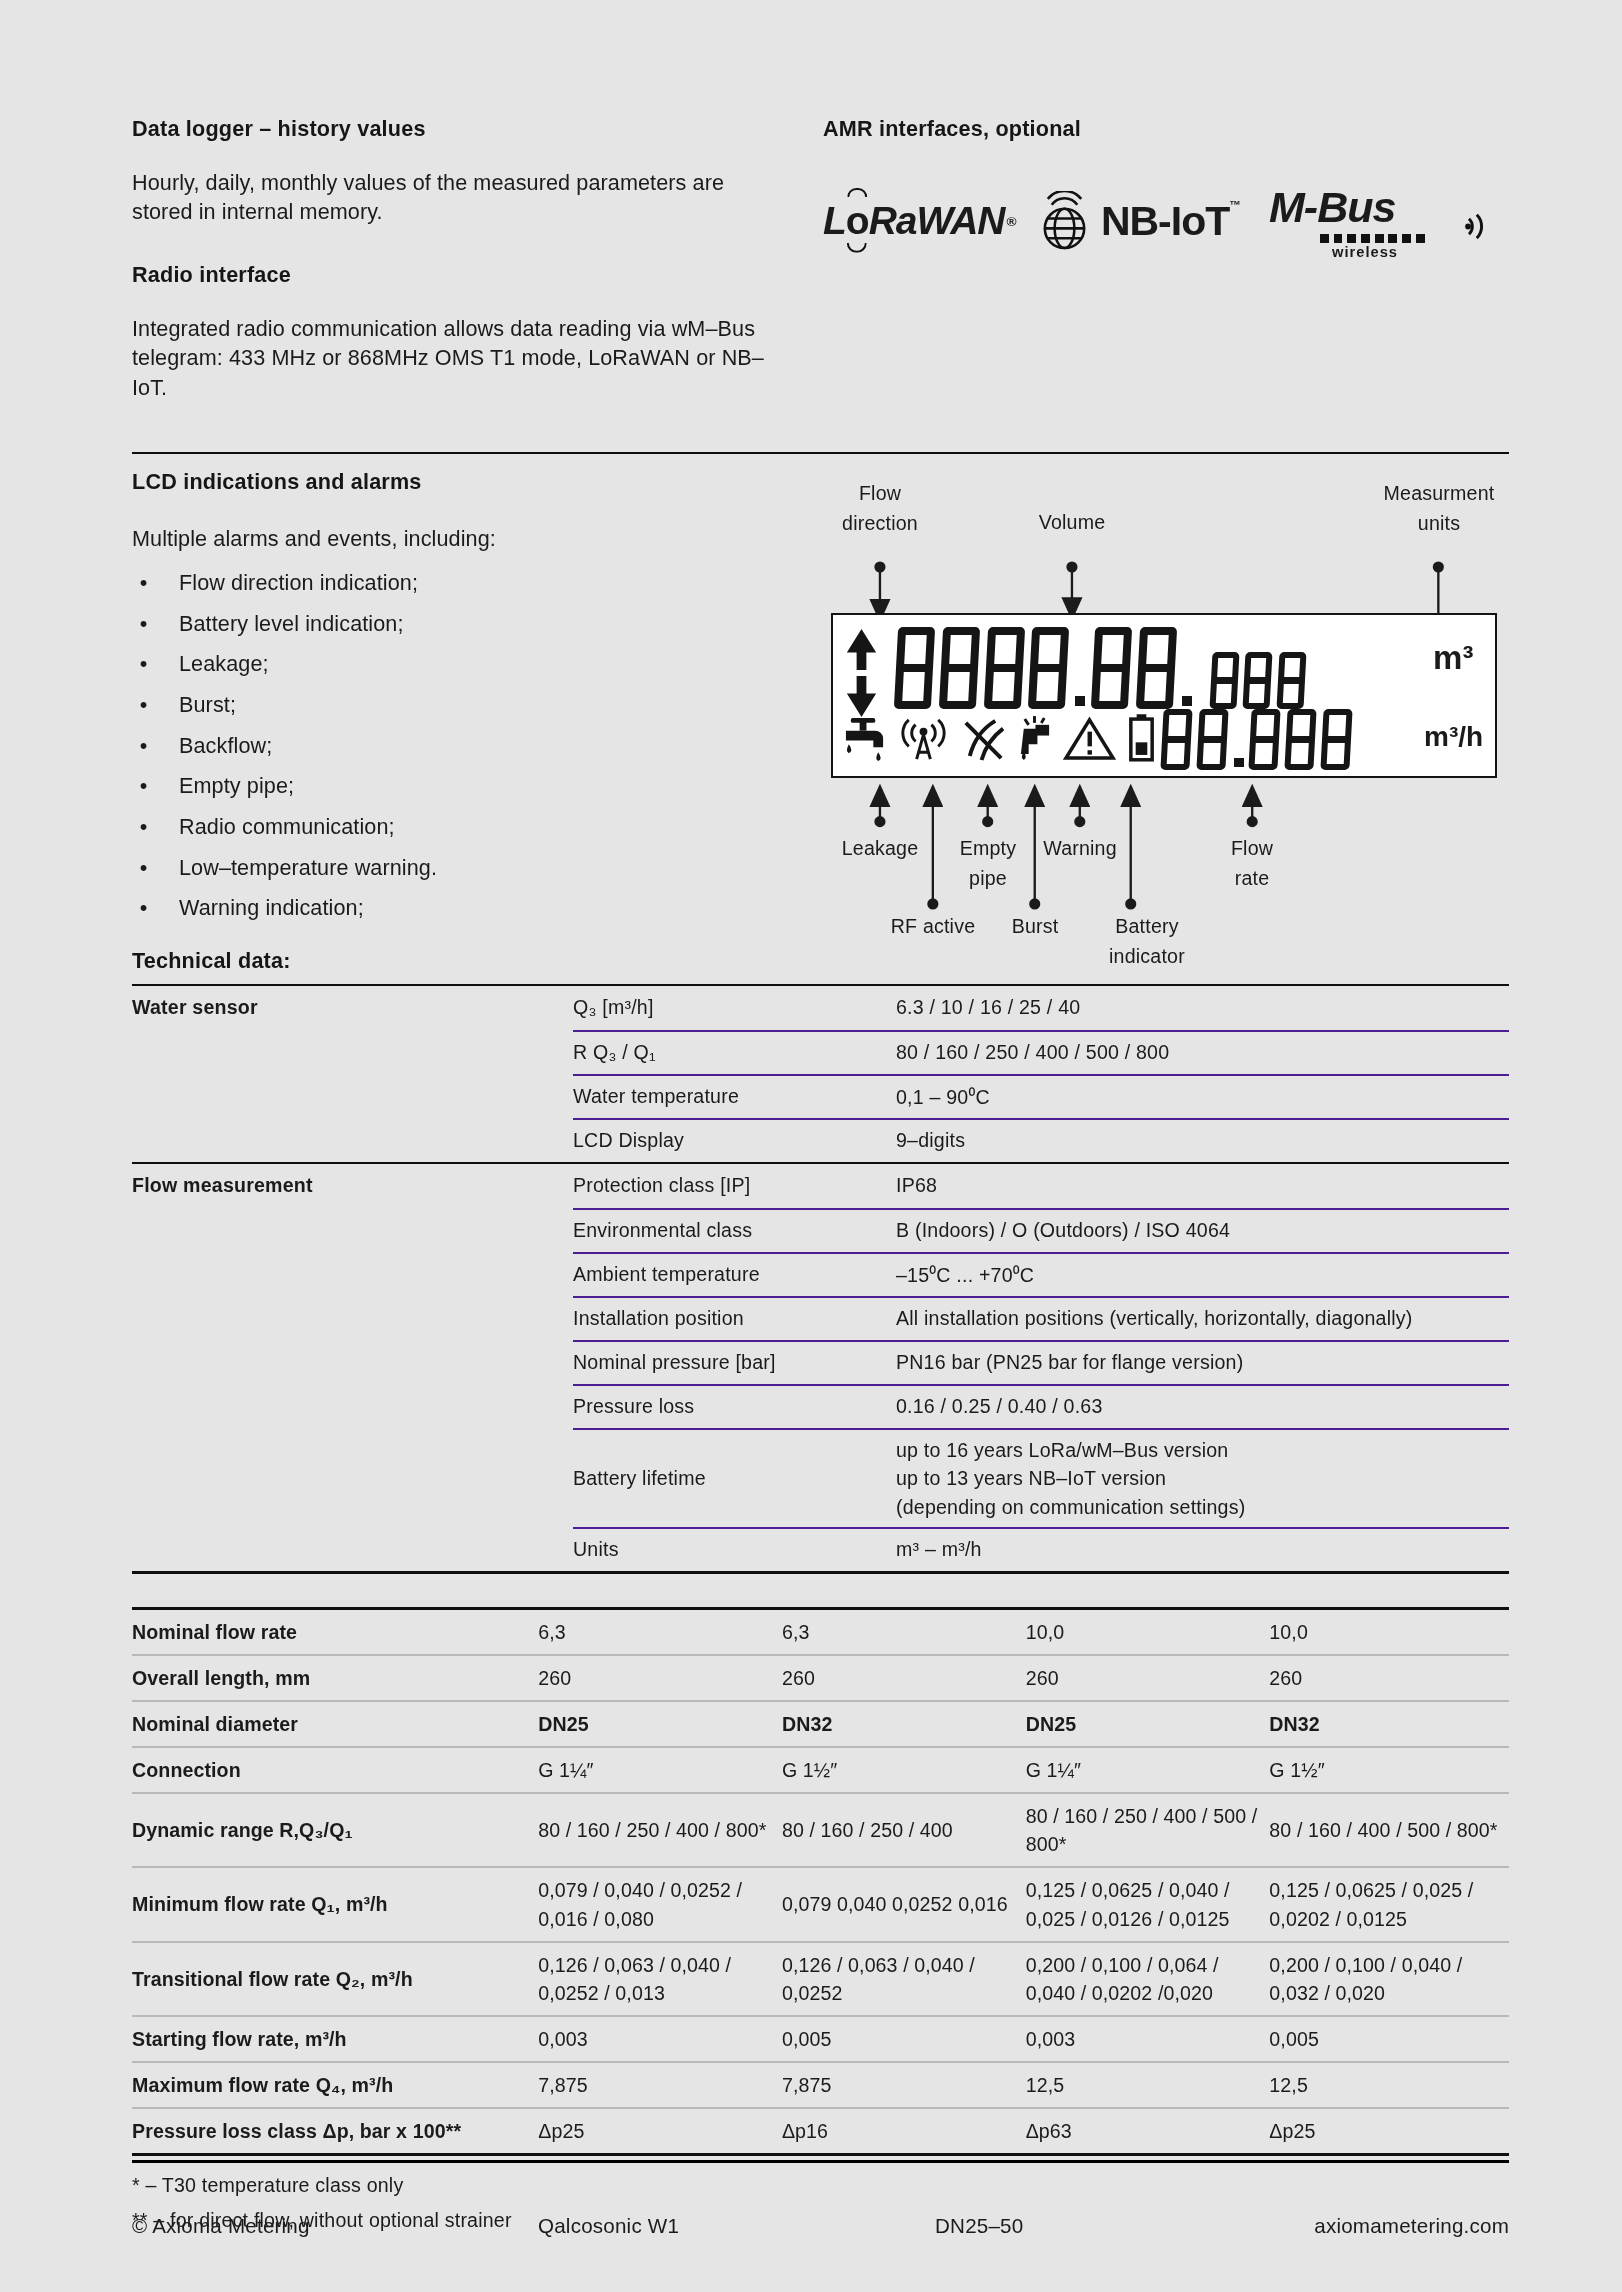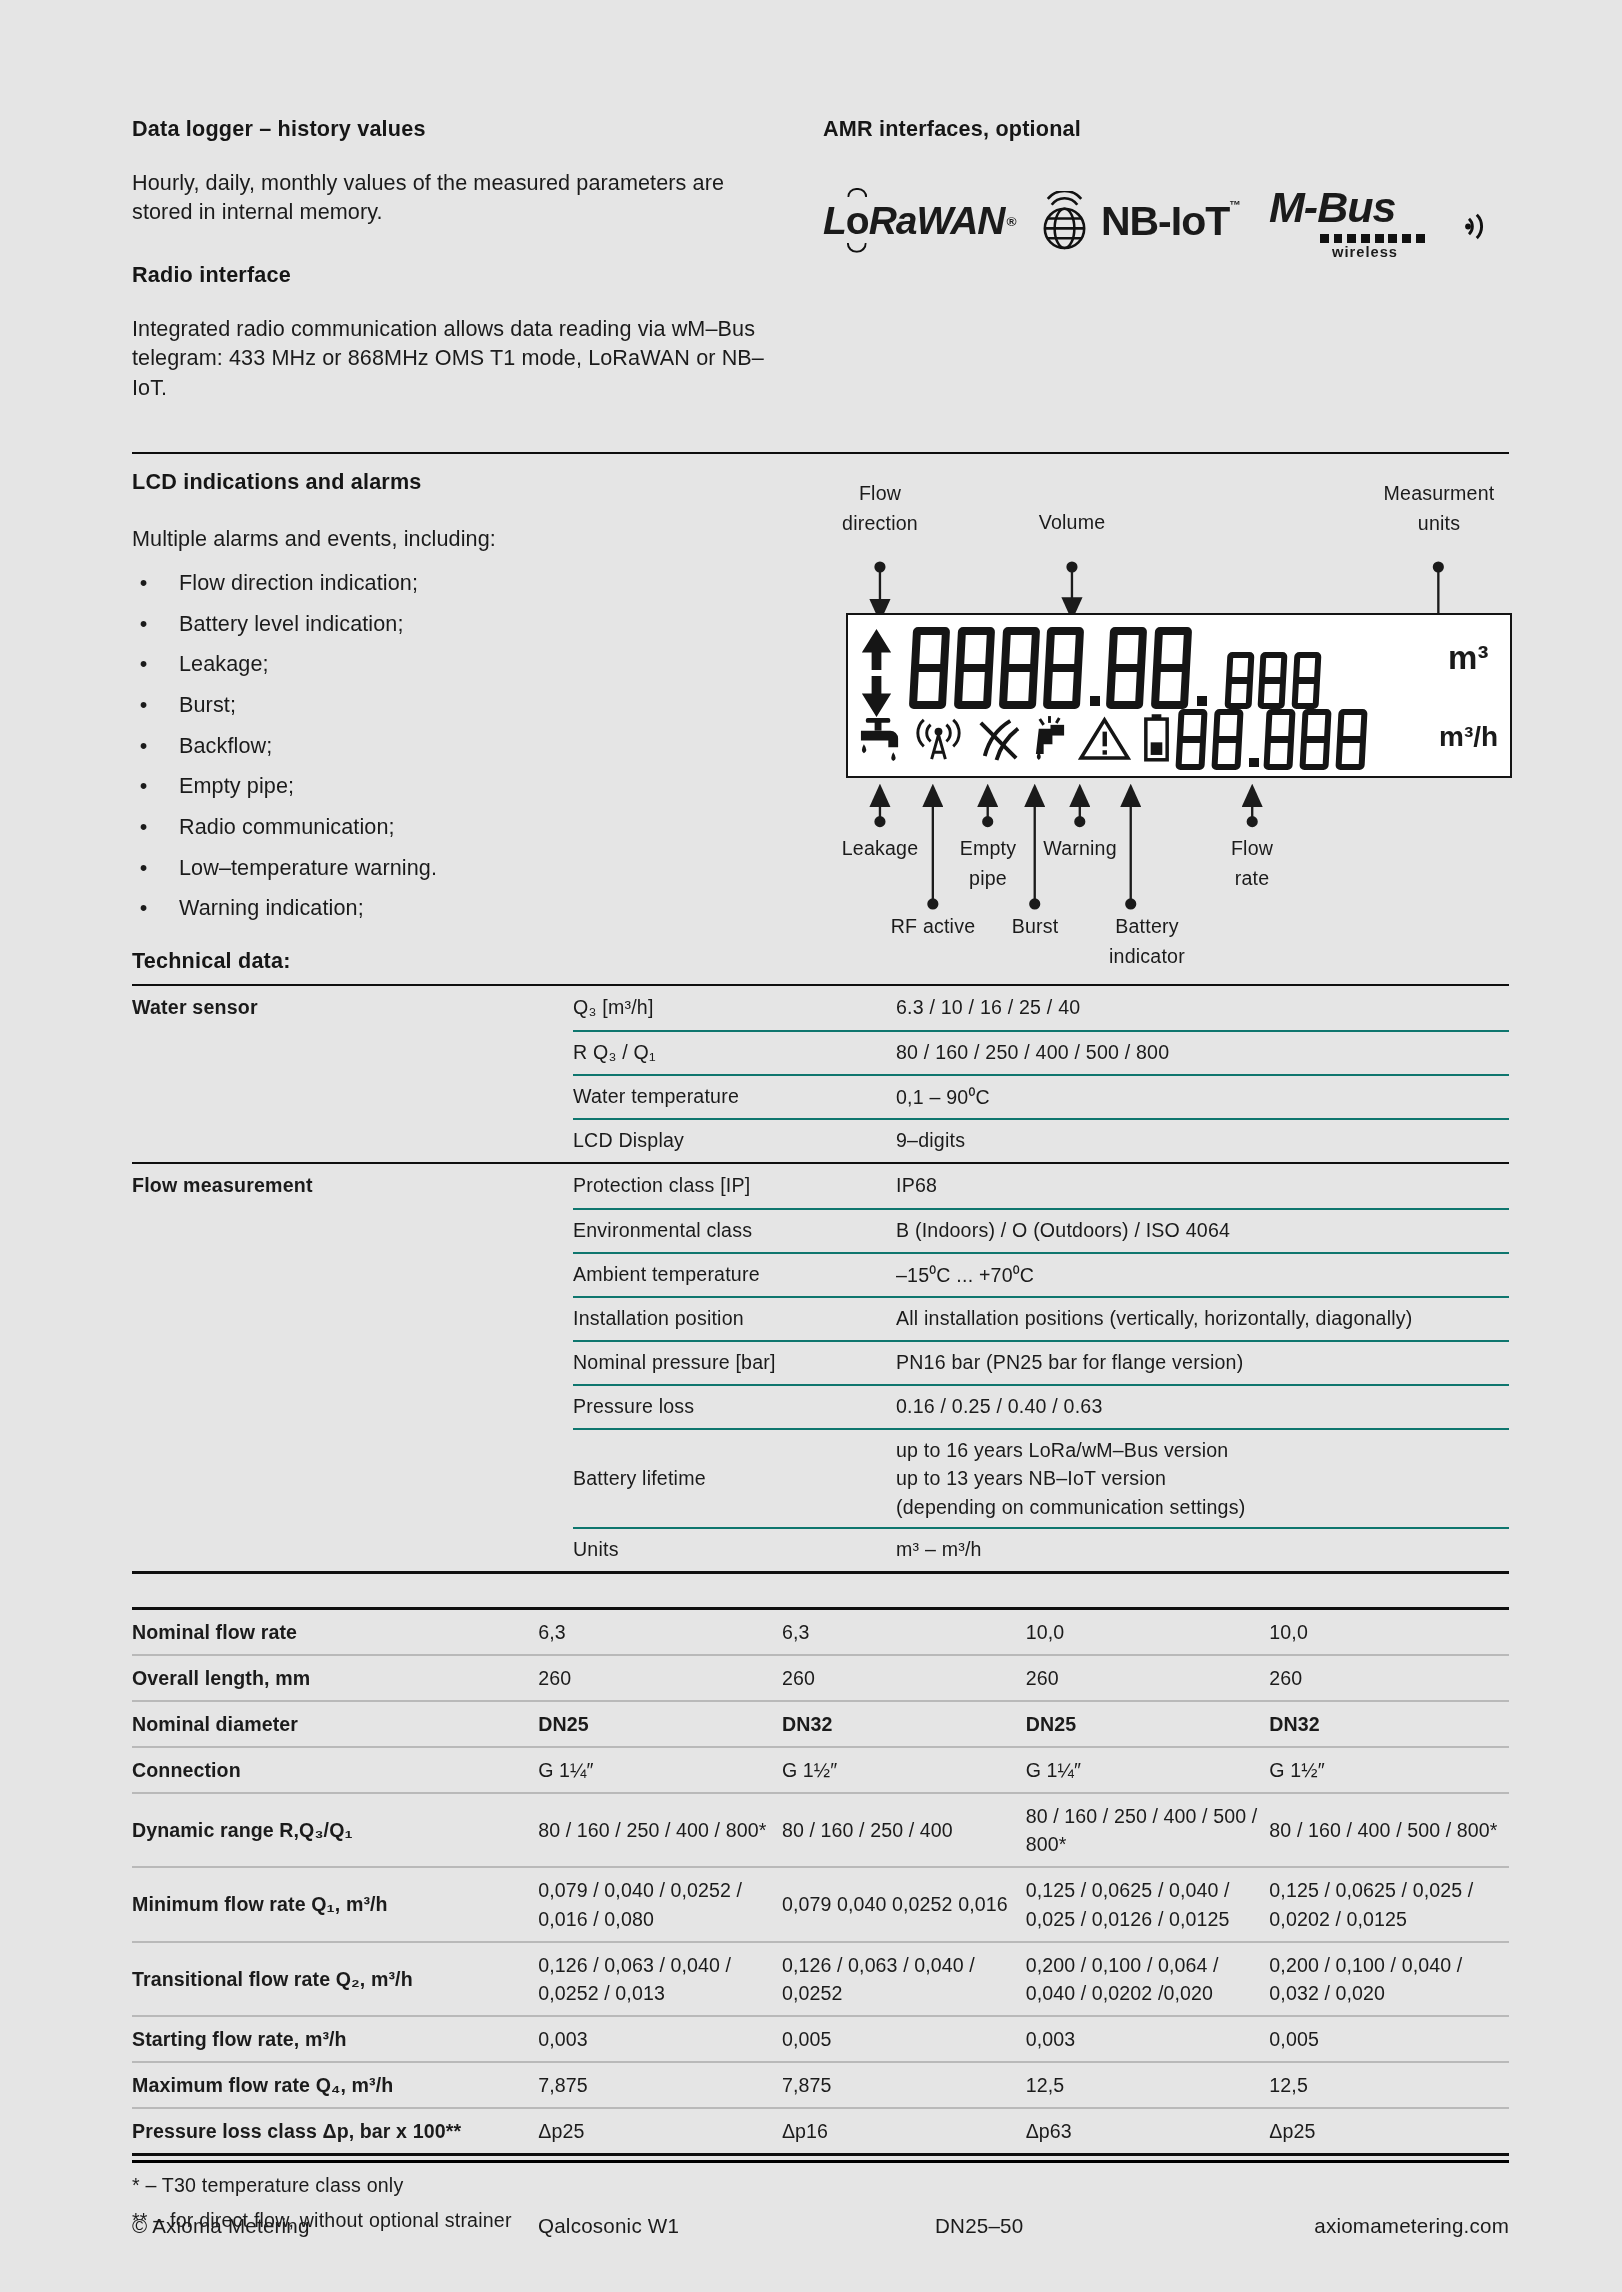--- a/index.html
+++ b/index.html
@@ -50,21 +50,21 @@
   .lcd-left h3 { margin-bottom:29px; }
   .lcd-left p { margin-bottom:15.7px; }
   ul.alarms { list-style:none; }
   ul.alarms li { font-size:21.6px; letter-spacing:0.1px; margin-bottom:14.7px; padding-left:47px; position:relative; }
   ul.alarms li::before { content:"•"; position:absolute; left:7.8px; top:0; }
 
   .diagram { position:relative; width:686px; height:469px; overflow:visible; }
   .diagram svg.overlay { position:absolute; left:0; top:0; overflow:visible; }
   .dg-label { position:absolute; transform:translateX(-50%); text-align:center;
               font-size:19.6px; line-height:1.5; white-space:pre-line; letter-spacing:0.2px; }
-  .lcd-box { position:absolute; left:23px; top:144px; width:666px; height:165px;
+  .lcd-box { position:absolute; left:8px; top:144px; width:666px; height:165px;
              border:2.9px solid #141414; background:#fff; }
   .fd-icon { position:absolute; left:7.8px; top:11.8px; }
   .digrow { position:absolute; display:flex; }
   .digrow.big { left:63px; top:11.8px; gap:7.8px; }
   .digrow.small { left:378px; top:37px; gap:5.9px; }
   .digrow.bottom { left:329px; top:94px; gap:6.9px; }
   .dig { position:relative; border:8.8px solid #151515; border-radius:4.9px; transform:skewX(-3deg); }
   .dig::after { content:""; position:absolute; left:-2.9px; right:-2.9px; top:50%; height:8.8px;
                 margin-top:-4.4px; background:#151515; }
   .dig-lg { width:37px; height:82px; }
@@ -78,21 +78,21 @@
   .iconrow { position:absolute; left:9.8px; top:96px; display:flex; align-items:flex-end; gap:8.8px; }
 
   
   .tech-title { margin-top:9.8px; margin-bottom:9.8px; }
   .t1 { border-top:2.9px solid #0f0f0f; border-bottom:3.9px solid #0f0f0f; }
   .t1-group + .t1-group { border-top:2.9px solid #0f0f0f; }
   .t1-row { display:grid; grid-template-columns:441px 323px 1fr; }
   .t1-cell { font-size:19.6px; letter-spacing:0.2px; display:flex; align-items:center;
              min-height:44px; padding:5.9px 7.8px 5.9px 0; }
   .t1-label { font-weight:700; }
-  .t1-row.sep .t1-attr, .t1-row.sep .t1-val { border-top:2px solid #0f766e; }
+  .t1-row.sep .t1-attr, .t1-row.sep .t1-val { border-top:2px solid #4c1d95; }
   .multiline { white-space:pre-line; line-height:1.45; }
 
   
   .t2 { margin-top:33px; border-top:3.9px solid #0f0f0f; border-bottom:3.9px solid #0f0f0f; }
   .t2-row { display:grid; grid-template-columns:29.5% 17.7% 17.7% 17.7% 1fr; align-items:center; }
   .t2-row + .t2-row { border-top:2px solid #b9b9b9; }
   .t2-cell { font-size:19.6px; letter-spacing:0.1px; line-height:1.45; padding:7.8px 9.8px 7.8px 0; min-height:40px;
              display:flex; align-items:center; }
   .t2-label { font-weight:700; }
   .t2-bold .t2-cell { font-weight:700; }

